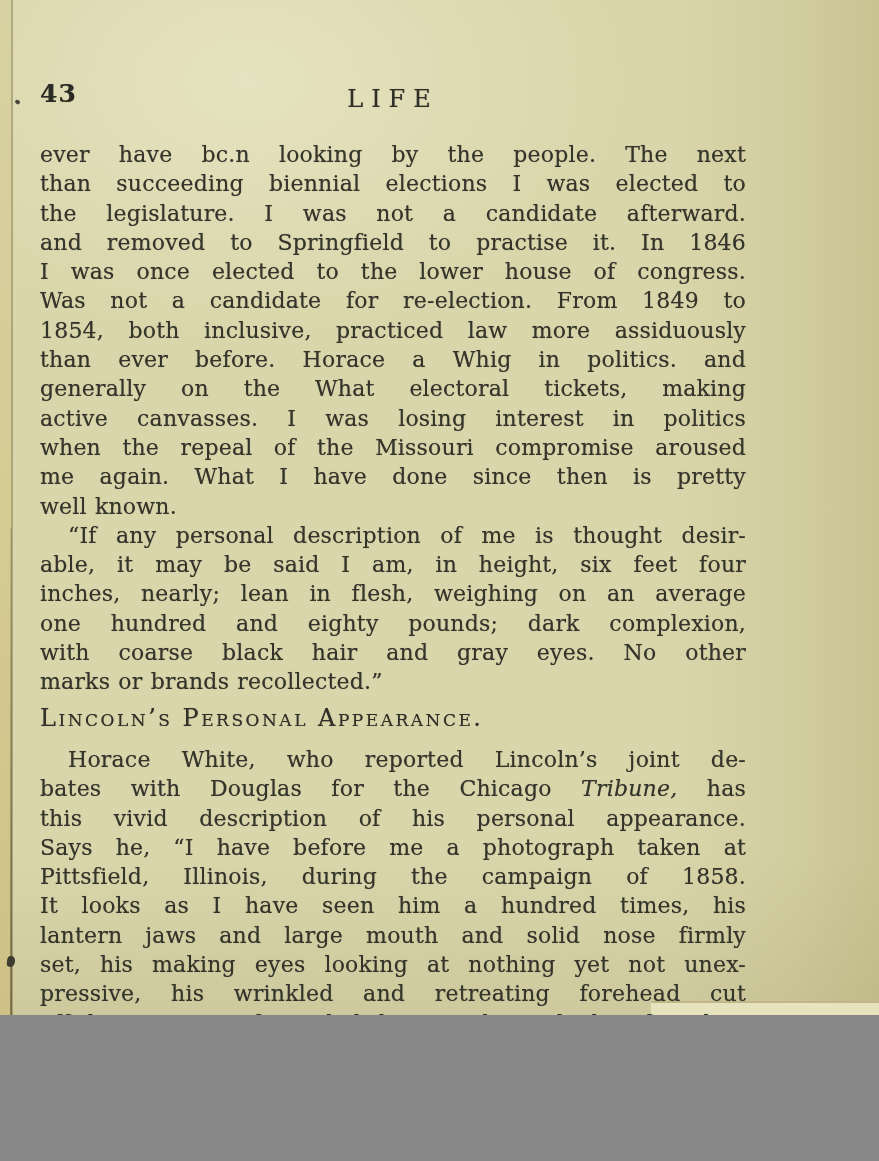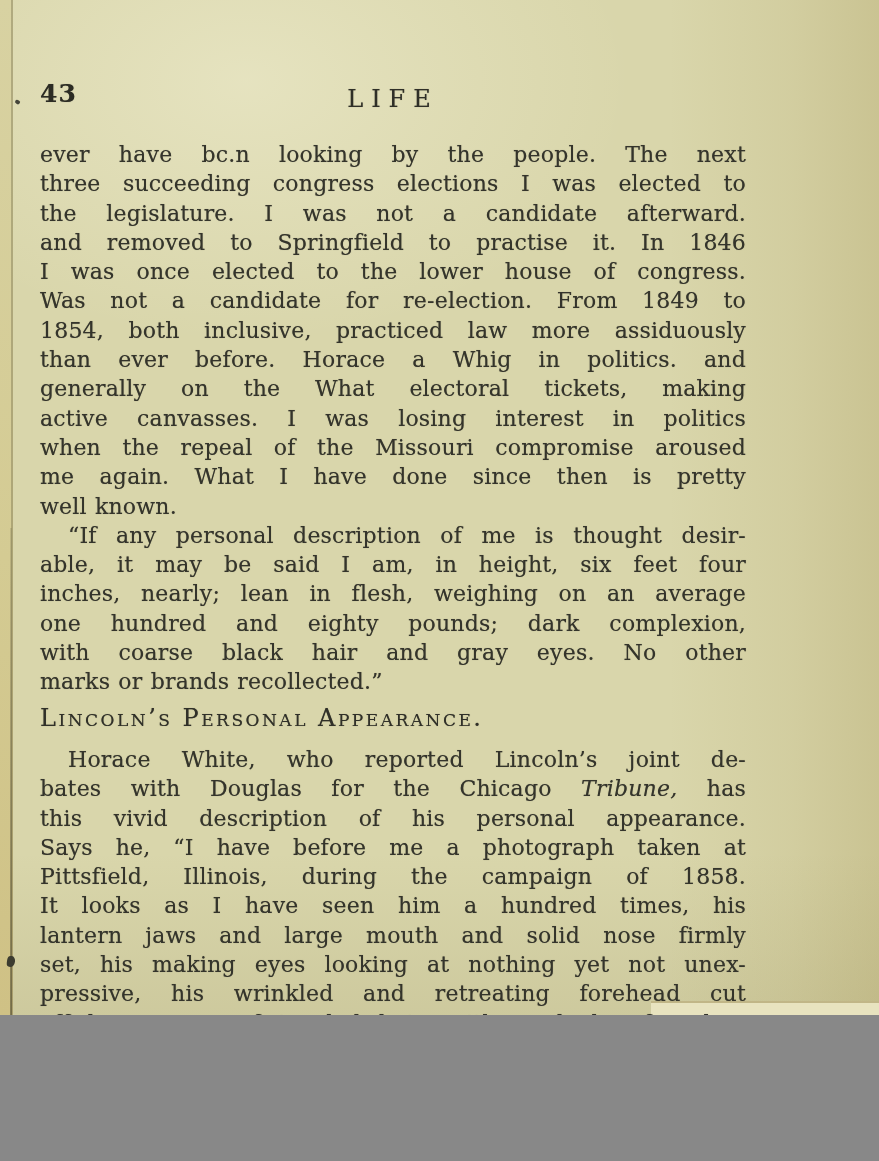--- a/index.html
+++ b/index.html
@@ -82,21 +82,21 @@
   <div class="speck speck-a"></div>
   <div class="speck speck-b"></div>
   <div class="speck speck-c"></div>
 
   <div class="running-title">LIFE</div>
   <div class="page-number">43</div>
 
   <main class="body-text" id="body-text">
       <div class="para">
         <div class="line">ever have bc.n looking by the people.  The next</div>
-        <div class="line">three succeeding congress elections I was elected to</div>
+        <div class="line">than succeeding biennial elections I was elected to</div>
         <div class="line">the legislature.  I was not a candidate afterward.</div>
         <div class="line">and removed to Springfield to practise it.  In 1846</div>
         <div class="line">I was once elected to the lower house of congress.</div>
         <div class="line">Was not a candidate for re-election.  From 1849 to</div>
         <div class="line">1854, both inclusive, practiced law more assiduously</div>
         <div class="line">than ever before.  Horace a Whig in politics. and</div>
         <div class="line">generally on the What electoral tickets, making</div>
         <div class="line">active canvasses.  I was losing interest in politics</div>
         <div class="line">when the repeal of the Missouri compromise aroused</div>
         <div class="line">me again.  What I have done since then is pretty</div>

